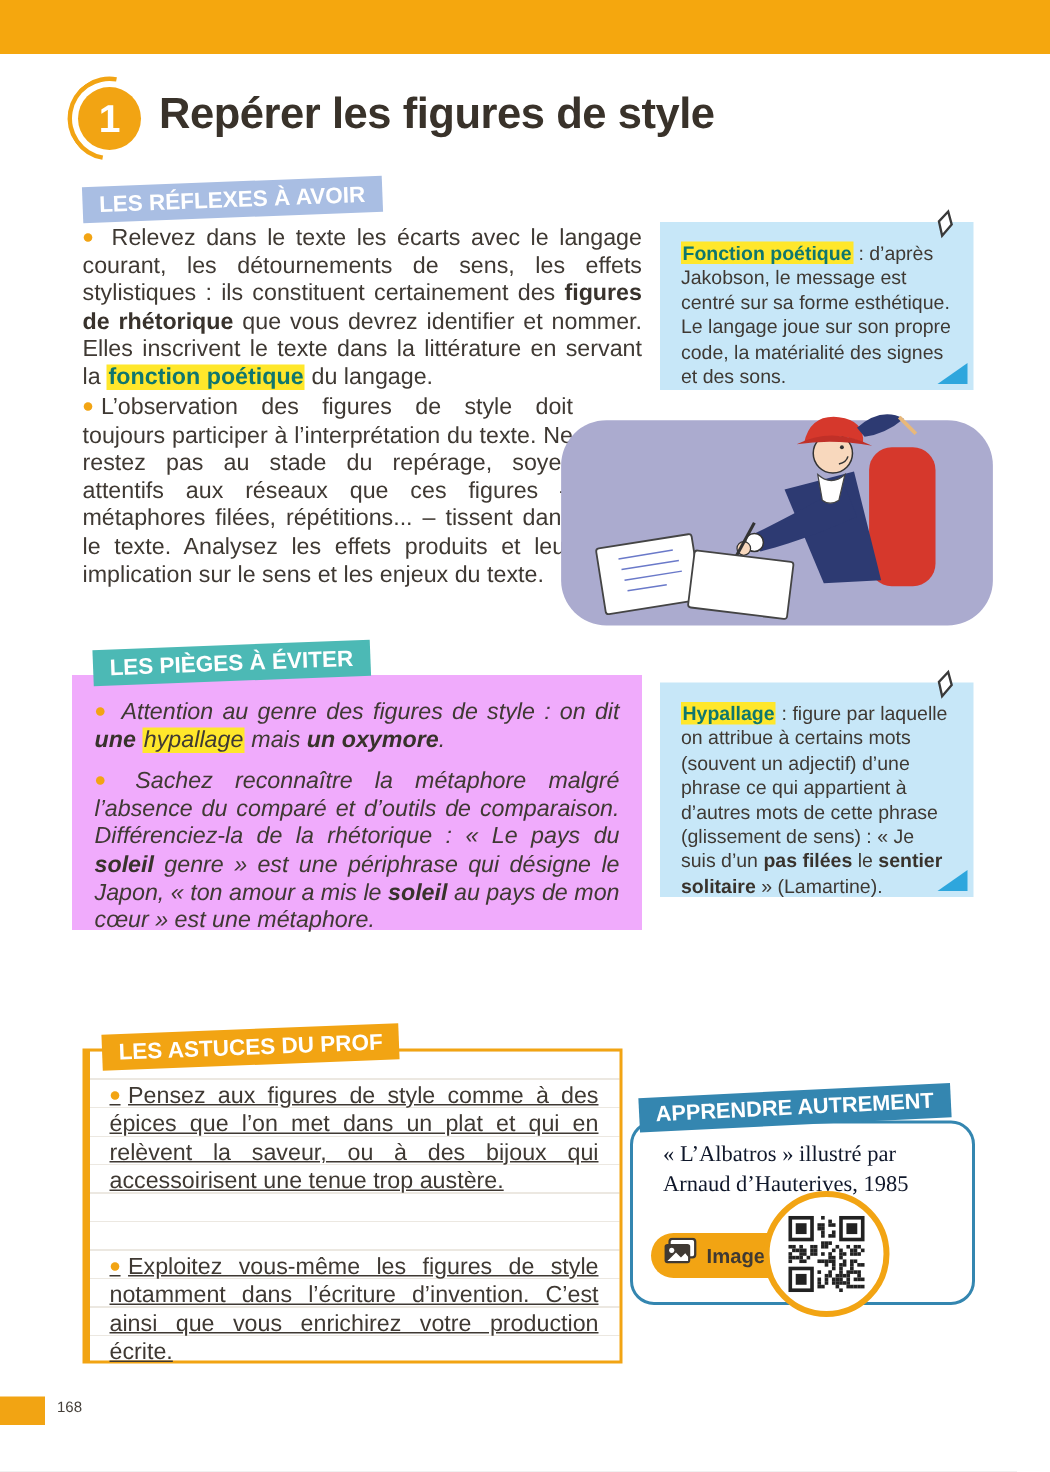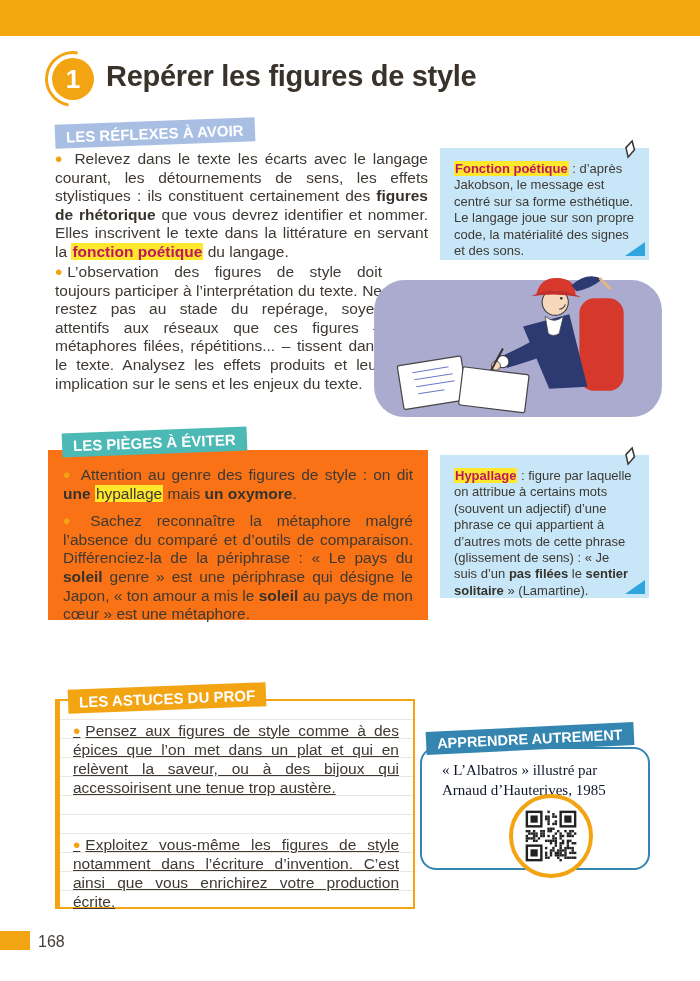--- a/index.html
+++ b/index.html
@@ -24,44 +24,44 @@
     padding:4px 11px 3px;transform:rotate(-2.2deg);white-space:nowrap;}
   .label-periwinkle{background:#A9BEE3;}
   .label-teal{background:#4CB9B5;}
   .label-orange{background:#F2A413;}
   .label-blue{background:#3486B0;font-size:14.5px;transform:rotate(-2.8deg);}
   
   .body-text{font-size:15.5px;line-height:1.2;text-align:justify;color:#3F3933;}
   .bullet::before{content:"•";color:#F2A413;font-size:21px;line-height:0;vertical-align:-2px;margin-right:5px;}
   .b{font-weight:bold;color:#38322C;}
   .hl{background:#FFE72B;padding:0 1px;}
-  .hl-orange{background:#FFE72B;color:#be185d;font-weight:bold;padding:0 1px;}
+  .hl-orange{background:#FFE72B;color:#0f766e;font-weight:bold;padding:0 1px;}
   
   .note-box{background:#C7E7F8;padding:13px 14px 10px;font-size:13px;line-height:1.26;color:#3F3933;}
   .note-corner{position:absolute;right:4px;bottom:4px;width:0;height:0;
     border-left:20px solid transparent;border-bottom:14px solid #2EA6DD;}
   .pen-icon{position:absolute;right:12px;top:-9px;}
   
-  .pieges-box{background:#f97316;padding:16px 15px 0 15px;}
+  .pieges-box{background:#f0abfc;padding:16px 15px 0 15px;font-style:italic;}
   
   .astuces-box{background:
       repeating-linear-gradient(to bottom,#ffffff 0 18px,#ECE8E1 18px 19px);
     border:2px solid #F2A413;border-left:5px solid #F2A413;padding:20px 14px 0 13px;}
   .astuces-box p{margin:0 0 19px 0;font-size:15.5px;line-height:19px;text-align:justify;}
   
   .apprendre-box{background:#fff;border:2px solid #3486B0;border-radius:16px;}
   .apprendre-caption{left:442px;top:760px;width:196px;font-size:15px;line-height:1.35;color:#0f172a;font-family:Liberation Serif, serif;}
   .image-pill{left:434px;top:822px;width:112px;height:30px;background:#F2A413;border-radius:15px;
     display:flex;align-items:center;padding-left:8px;gap:6px;}
   .image-pill-label{font-size:13.5px;font-weight:bold;color:#3F3933;}
   .qr-circle{left:509px;top:794px;width:76px;height:76px;background:#fff;border:4px solid #F2A413;
     border-radius:50%;display:flex;align-items:center;justify-content:center;}
   
   .footer-bar{left:0;top:931px;width:30px;height:19px;background:#F2A413;}
-  .page-number{left:38px;top:933px;font-size:16px;color:#45403A;}
+  .page-number{left:38px;top:933px;font-size:10px;color:#45403A;}
 </style>
 </head>
 <body>
 
 <div class="page">
 
   <div class="abs top-bar"></div>
 
   <div class="abs chapter-arc"></div>
   <div class="abs chapter-circle">
@@ -117,21 +117,21 @@
         <line x1="46" y1="129" x2="72" y2="125"></line>
       </g>
     </svg>
   </div>
 
   <div class="abs pieges-box" style="left:48px;top:450px;width:350px;height:154px;">
     <div class="body-text bullet">
       <span>Attention au genre des figures de style : on dit </span><span class="b">une</span><span> </span><span class="hl">hypallage</span><span> mais </span><span class="b">un oxymore</span><span>.</span>
     </div>
     <div class="body-text bullet" style="margin-top:9px;">
-      <span>Sachez reconnaître la métaphore malgré l’absence du comparé et d’outils de comparaison. Différenciez-la de la périphrase : « Le pays du </span><span class="b">soleil</span><span> genre » est une périphrase qui désigne le Japon, « ton amour a mis le </span><span class="b">soleil</span><span> au pays de mon cœur » est une métaphore.</span>
+      <span>Sachez reconnaître la métaphore malgré l’absence du comparé et d’outils de comparaison. Différenciez-la de la rhétorique : « Le pays du </span><span class="b">soleil</span><span> genre » est une périphrase qui désigne le Japon, « ton amour a mis le </span><span class="b">soleil</span><span> au pays de mon cœur » est une métaphore.</span>
     </div>
   </div>
   <div class="abs" style="left:62px;top:430px;">
     <span class="label label-teal">LES PIÈGES À ÉVITER</span>
   </div>
 
   <div class="abs note-box" style="left:440px;top:455px;width:181px;height:120px;">
     <span class="pen-icon">
       <svg viewBox="0 0 16 24" width="14" height="21">
           <path d="M8 2 L13 11 L8 21 L3 11 Z" fill="#fff" stroke="#3A3A3A" stroke-width="1.8" transform="rotate(14 8 12)"></path>
@@ -147,20 +147,31 @@
   </div>
   <div class="abs" style="left:68px;top:686px;">
     <span class="label label-orange">LES ASTUCES DU PROF</span>
   </div>
 
   <div class="abs apprendre-box" style="left:420px;top:747px;width:226px;height:119px;"></div>
   <div class="abs" style="left:426px;top:727px;">
     <span class="label label-blue">APPRENDRE AUTREMENT</span>
   </div>
   <div class="abs apprendre-caption">« L’Albatros » illustré par Arnaud d’Hauterives, 1985</div>
+  <div class="abs image-pill">
+    <span>
+      <svg viewBox="0 0 24 20" width="23" height="19">
+        <rect x="4.5" y="1" width="18" height="13" rx="2" fill="#fff" stroke="#3F3933" stroke-width="1.6"></rect>
+        <rect x="1" y="4.5" width="18" height="13.5" rx="2" fill="#3F3933"></rect>
+        <circle cx="6" cy="9" r="1.8" fill="#fff"></circle>
+        <path d="M3 16.5 L9 10.5 L12.5 14 L15.5 11 L17.5 13.5 L17.5 16.5 Z" fill="#fff"></path>
+      </svg>
+    </span>
+    <span class="image-pill-label">Image</span>
+  </div>
   <div class="abs qr-circle">
     <svg id="qr" viewBox="0 0 56 56" width="52" height="52">
         <g fill="#222222">
           <rect x="24.10" y="0.70" width="2.6" height="2.6"></rect>
           <rect x="29.30" y="3.30" width="2.6" height="2.6"></rect>
           <rect x="21.50" y="5.90" width="2.6" height="2.6"></rect>
           <rect x="24.10" y="5.90" width="2.6" height="2.6"></rect>
           <rect x="29.30" y="5.90" width="2.6" height="2.6"></rect>
           <rect x="31.90" y="5.90" width="2.6" height="2.6"></rect>
           <rect x="21.50" y="8.50" width="2.6" height="2.6"></rect>

